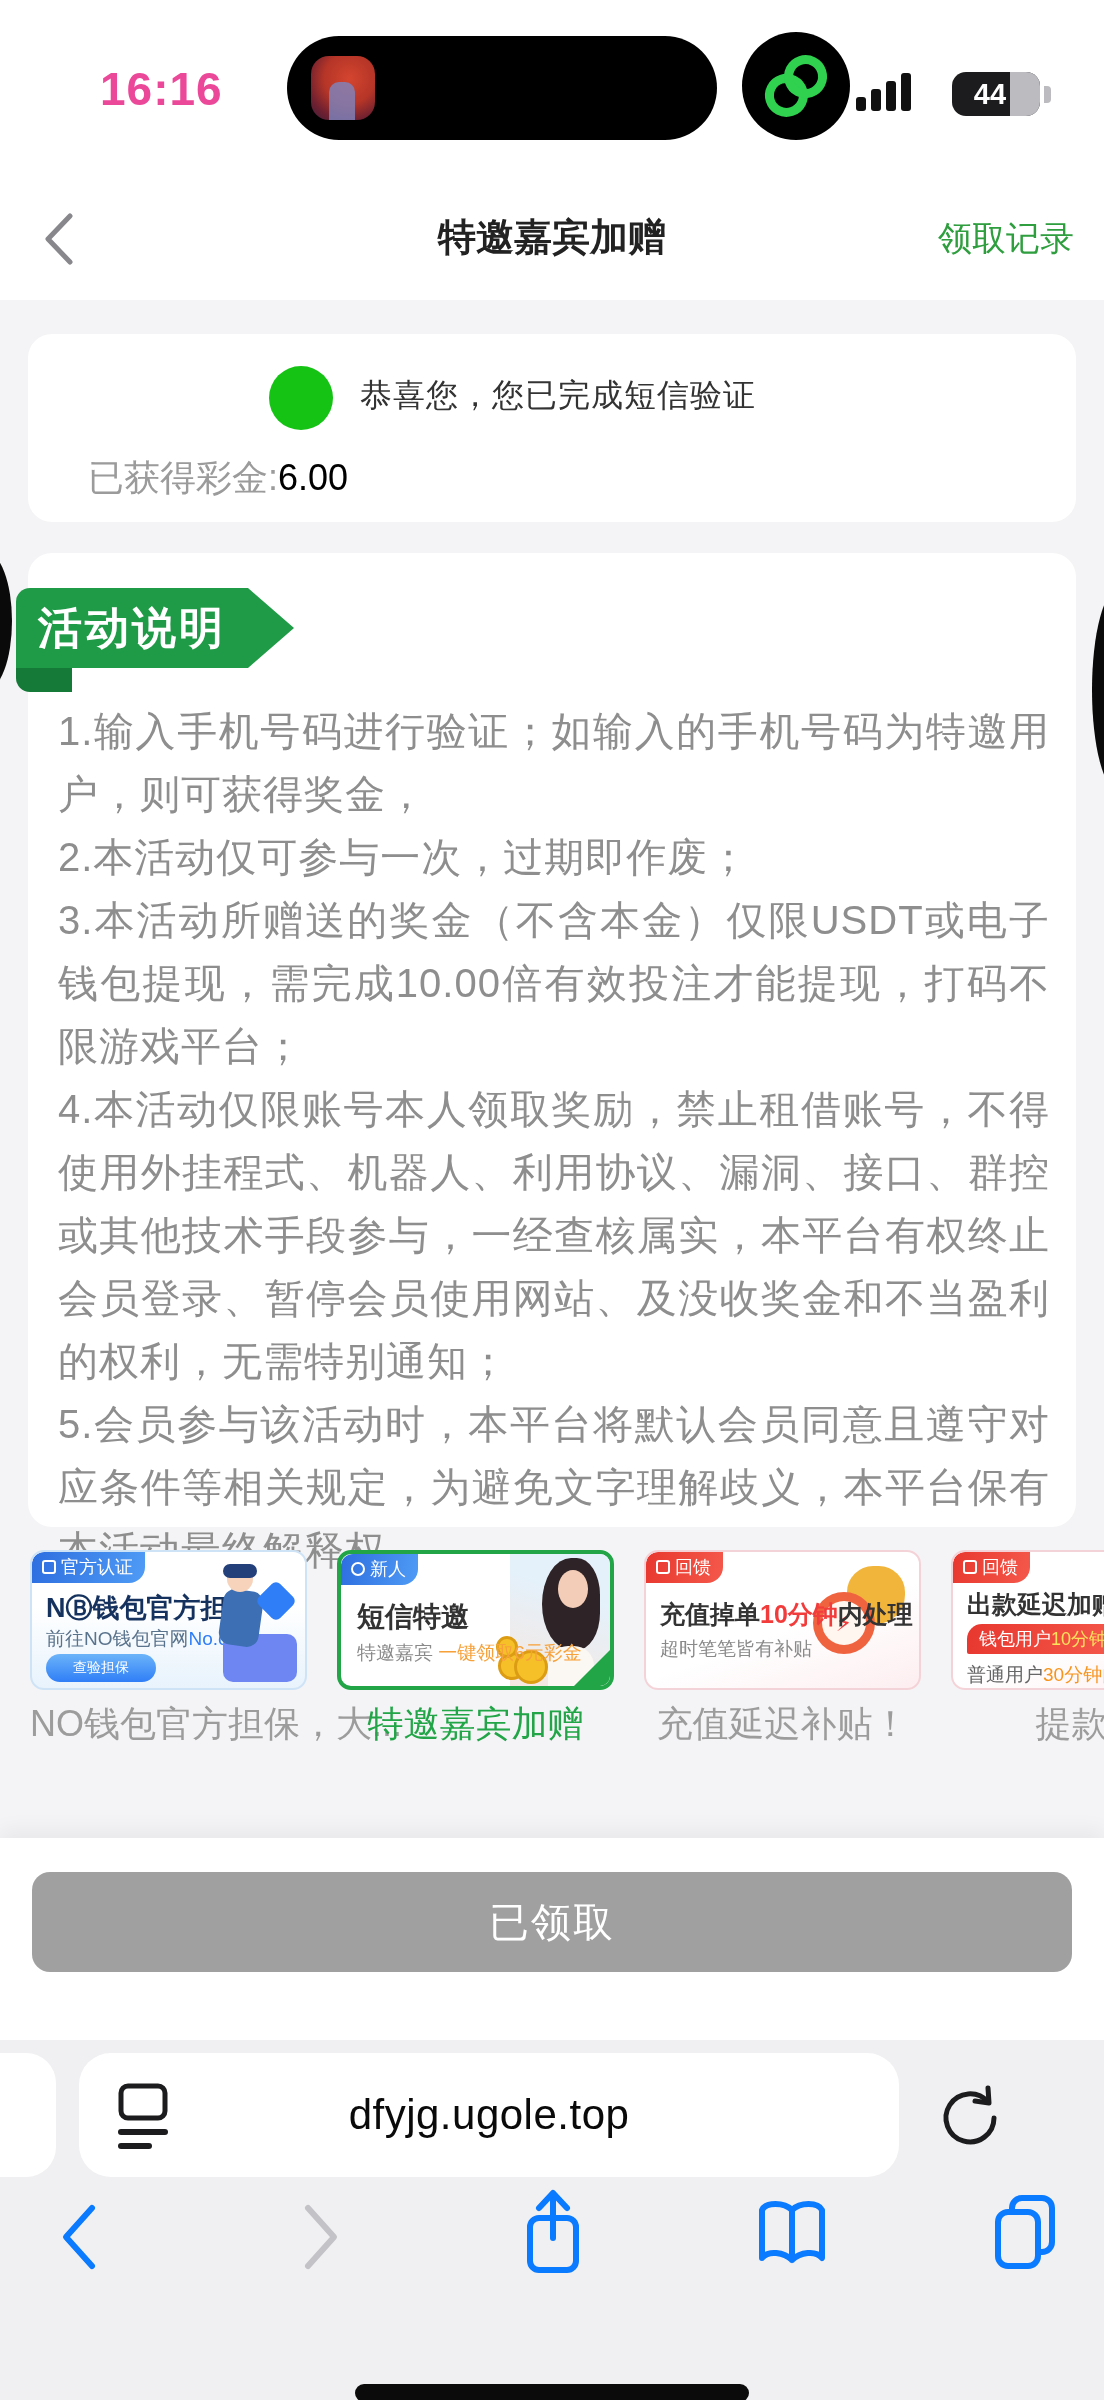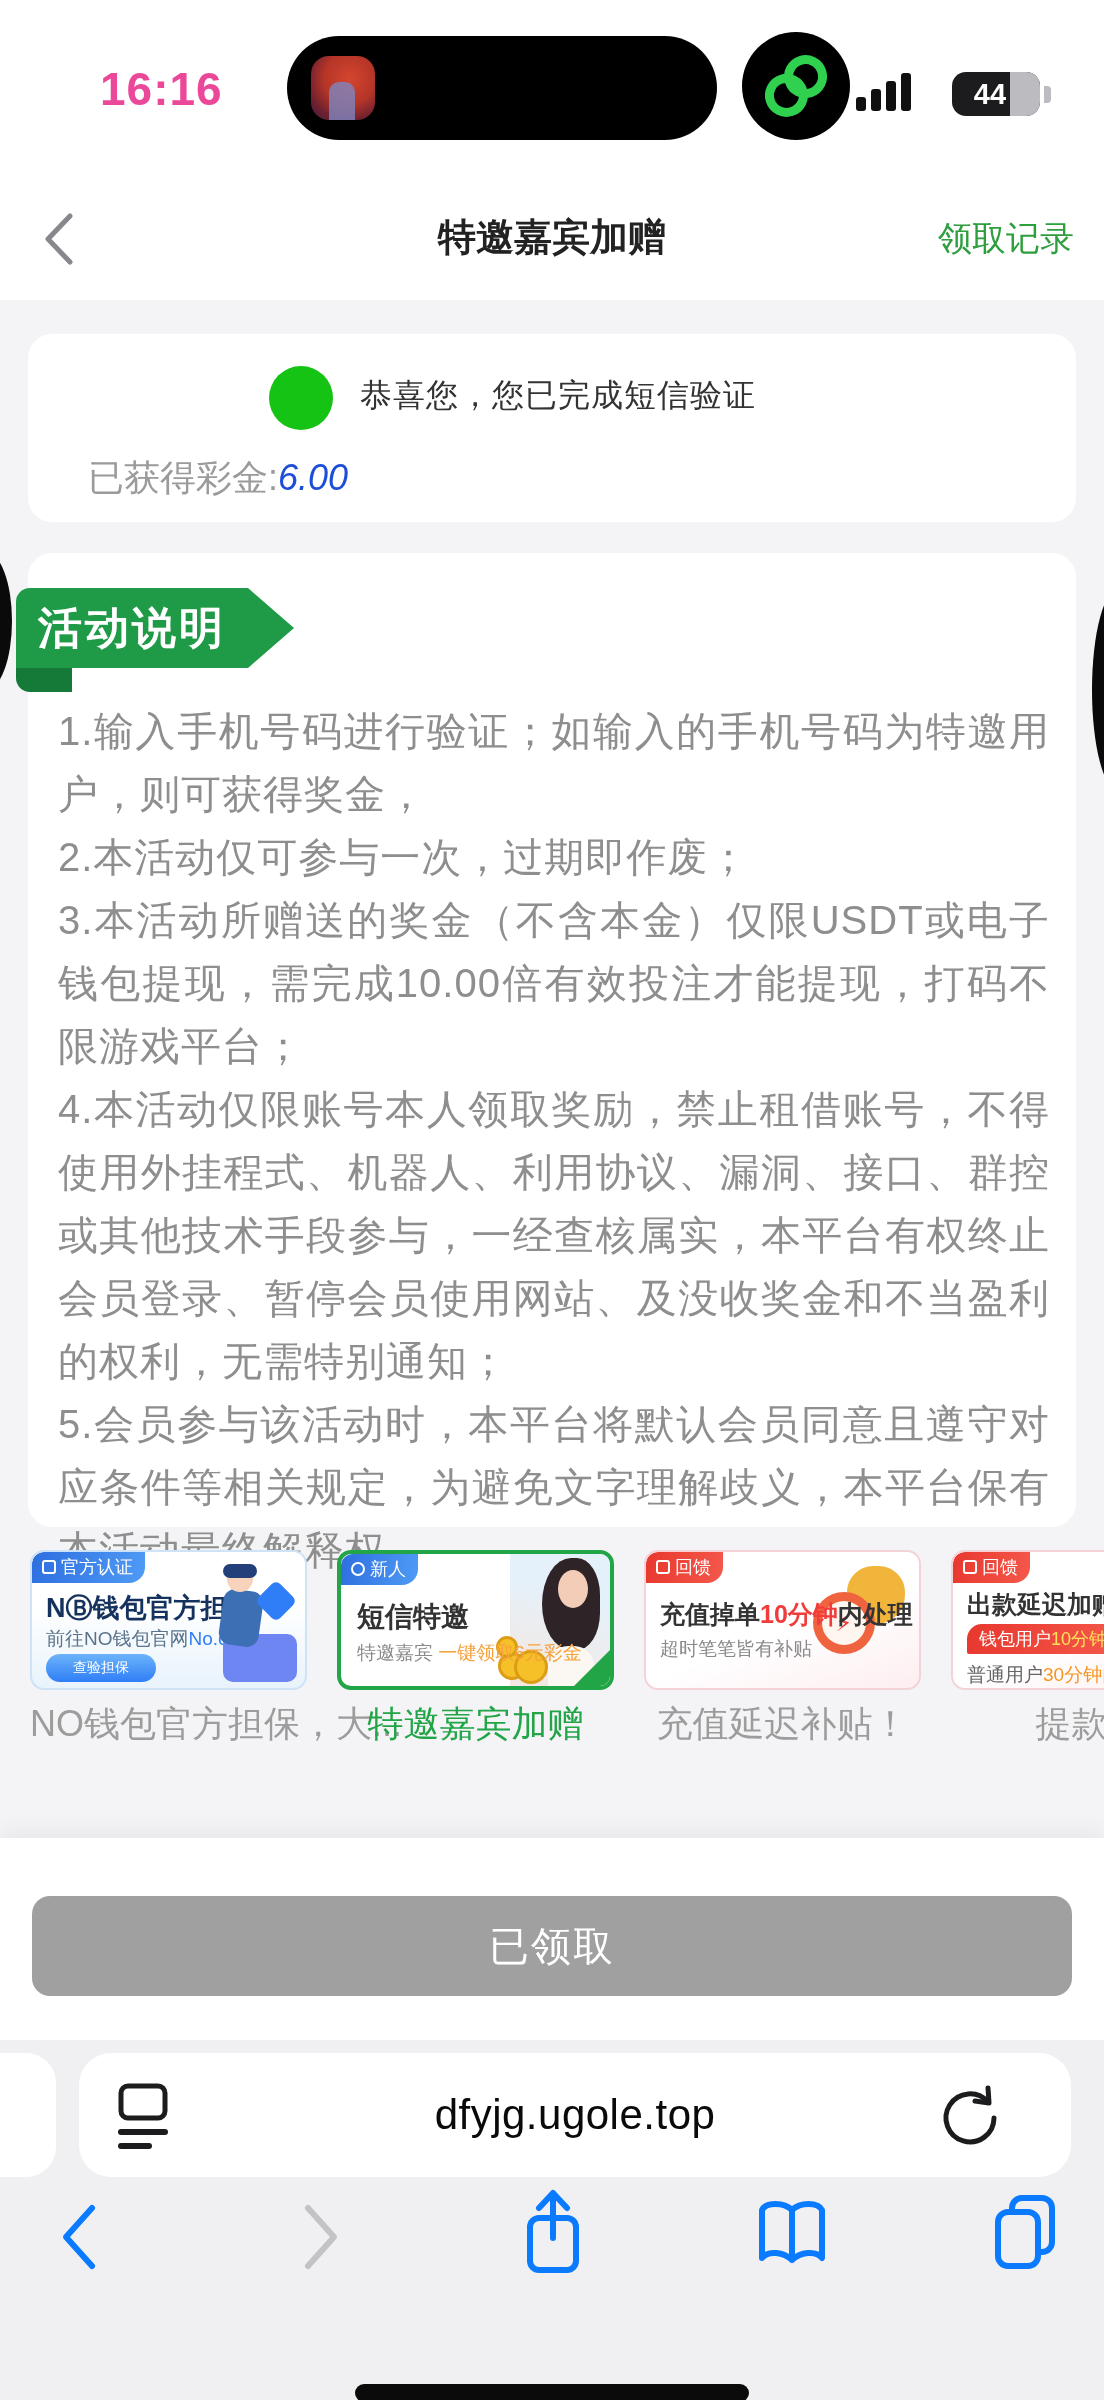--- a/index.html
+++ b/index.html
@@ -32,21 +32,21 @@
   .content-bg { left:0; top:300px; width:1104px; height:1538px; background:#f4f4f6; z-index:1; }
   .blob { background:#0a0a0a; border-radius:50%; z-index:2; }
   .blob-left  { left:-40px; top:552px; width:52px; height:138px; }
   .blob-right { left:1092px; top:588px; width:54px; height:204px; }
 
   .card { background:#fff; border-radius:24px; z-index:3; }
   .card1 { left:28px; top:334px; width:1048px; height:188px; }
   .ok-dot { left:241px; top:32px; width:64px; height:64px; border-radius:50%; background:#15c315; }
   .ok-msg { left:332px; top:40px; font-size:32px; font-weight:500; color:#333; letter-spacing:1px; }
   .bonus-line { left:60px; top:120px; font-size:36px; color:#9b9b9b; }
-  .bonus-val { color:#1d4ed8;font-style:italic; }
+  .bonus-val { color:#000000; }
 
   .card2 { left:28px; top:553px; width:1048px; height:974px; }
   .ribbon { left:16px; top:588px; width:232px; height:80px; background:#1f9b47; border-radius:14px 0 0 0;
     z-index:4; display:flex; align-items:center; justify-content:center; color:#fff; font-size:44px;
     font-weight:bold; letter-spacing:3px; }
   .ribbon-tip { left:248px; top:588px; width:0; height:0; border-top:40px solid transparent;
     border-bottom:40px solid transparent; border-left:46px solid #1f9b47; z-index:4; }
   .ribbon-fold { left:16px; top:668px; width:56px; height:24px; background:#157a38;
     border-radius:0 0 0 14px; z-index:3; }
   .rules { left:58px; top:700px; width:992px; font-size:40px; line-height:63px; color:#8e8e8e;
@@ -112,26 +112,26 @@
     background:linear-gradient(100deg,#e8382f,#f4584a); color:#fff; font-size:18px; padding:0 12px;
     display:flex; align-items:center; white-space:nowrap; }
   .b4-yellow { color:#ffe25c; }
   .b4-line { position:absolute; left:14px; top:110px; font-size:19px; color:#666; white-space:nowrap; }
   .b4-orange { color:#f7941d; }
 
   
   .footer-white { left:0; top:1838px; width:1104px; height:202px; background:#fff; z-index:5;
     box-shadow:0 -8px 20px rgba(0,0,0,0.05); }
   .claim-btn { left:32px; top:34px; width:1040px; height:100px; border-radius:18px; background:#a0a0a0;
-    color:#fff; font-size:40px; display:flex; align-items:center; justify-content:center; letter-spacing:2px;margin-top:24px; }
+    color:#fff; font-size:40px; display:flex; align-items:center; justify-content:center; letter-spacing:2px; }
 
   
   .safari { left:0; top:2040px; width:1104px; height:360px; background:#f0f0f2; z-index:5; }
   .tab-stub { left:-40px; top:13px; width:96px; height:124px; border-radius:30px; background:#fff; }
-  .url-pill { left:79px; top:13px; width:992px; height:124px; border-radius:32px; background:#fff;
+  .url-pill { left:79px; top:13px; width:820px; height:124px; border-radius:32px; background:#fff;
     display:flex; align-items:center; justify-content:center; }
   .url-text { font-size:42px; color:#0a0a0a; letter-spacing:0.5px; }
   .reader-ico { left:113px; top:42px; }
   .refresh-ico { left:936px; top:40px; }
   .tb-ico { top:160px; }
   .home-bar { left:355px; top:344px; width:394px; height:18px; border-radius:9px; background:#0b0b0b; }
 </style>
 </head>
 <body>
 

